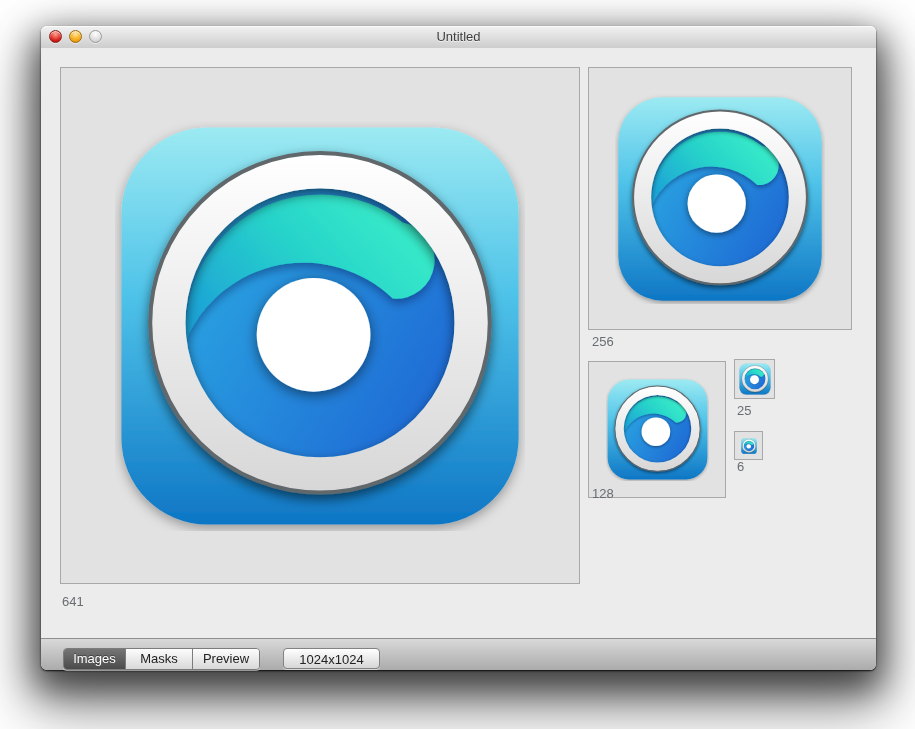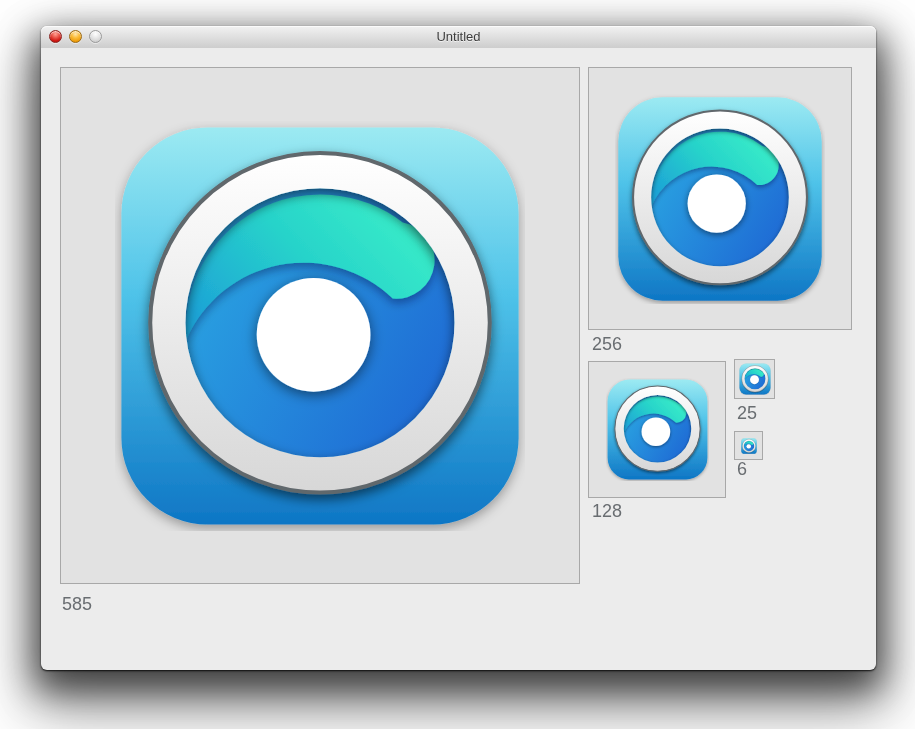--- a/index.html
+++ b/index.html
@@ -27,22 +27,22 @@
 
   
   .content{position:absolute;left:0;top:22px;width:100%;height:590px;background:#ececec;overflow:hidden;}
   .panel{position:absolute;background:#e2e2e2;border:1px solid #a8a8a8;box-sizing:border-box;
          display:flex;align-items:center;justify-content:center;}
   .p512{left:19px;top:19px;width:520px;height:517px;}
   .p256{left:547px;top:19px;width:264px;height:263px;}
   .p128{left:547px;top:313px;width:138px;height:137px;}
   .p32 {left:693px;top:311px;width:41px;height:40px;}
   .p16 {left:693px;top:383px;width:29px;height:29px;}
-  .sizelabel{position:absolute;font-size:18px;color:#696d71;}
-  .l512{left:21px;top:546px;} .l256{left:551px;top:286px;} .l128{left:551px;top:453px;text-align:right;}
+  .sizelabel{position:absolute;font-size:13px;color:#696d71;}
+  .l512{left:21px;top:546px;} .l256{left:551px;top:286px;} .l128{left:551px;top:438px;text-align:right;}
   .l32{left:696px;top:355px;} .l16{left:696px;top:411px;}
   svg.icn{display:block;}
 
   
   .bottombar{position:absolute;left:0;bottom:0;width:100%;height:32px;border-radius:0 0 6px 6px;
              background:linear-gradient(#d9d9d9,#ababab);border-top:1px solid #8f8f8f;box-sizing:border-box;}
   .segmented{position:absolute;left:22px;top:9px;height:20px;display:flex;border:1px solid #7c7c7c;
              border-radius:4px;overflow:hidden;box-shadow:0 1px 0 rgba(255,255,255,.55);}
   .seg{height:20px;line-height:20px;font-size:13px;text-align:center;padding:0;margin:0;border:none;
        border-right:1px solid #7c7c7c;background:linear-gradient(#fdfdfd,#d8d8d8);color:#222;
@@ -125,21 +125,21 @@
       <div class="title">Untitled</div>
     </div>
 
     <div class="content">
 
       <div class="panel p512">
         <svg class="icn" width="410" height="410">
           <use href="#appicon"></use>
         </svg>
       </div>
-      <div class="sizelabel l512">585</div>
+      <div class="sizelabel l512">641</div>
 
       <div class="panel p256">
         <svg class="icn" width="210" height="210">
           <use href="#appicon"></use>
         </svg>
       </div>
       <div class="sizelabel l256">256</div>
 
       <div class="panel p128">
         <svg class="icn" width="103" height="103">
@@ -157,15 +157,23 @@
 
       <div class="panel p16">
         <svg class="icn" width="16" height="16">
           <use href="#appicon"></use>
         </svg>
       </div>
       <div class="sizelabel l16">6</div>
 
     </div>
 
+    <div class="bottombar">
+      <div class="segmented">
+        <button class="seg w1 sel">Images</button>
+        <button class="seg w2">Masks</button>
+        <button class="seg w3">Preview</button>
+      </div>
+      <button class="size-btn">1024x1024</button>
+    </div>
 
   </div>
 </div>
 
 </body></html>

